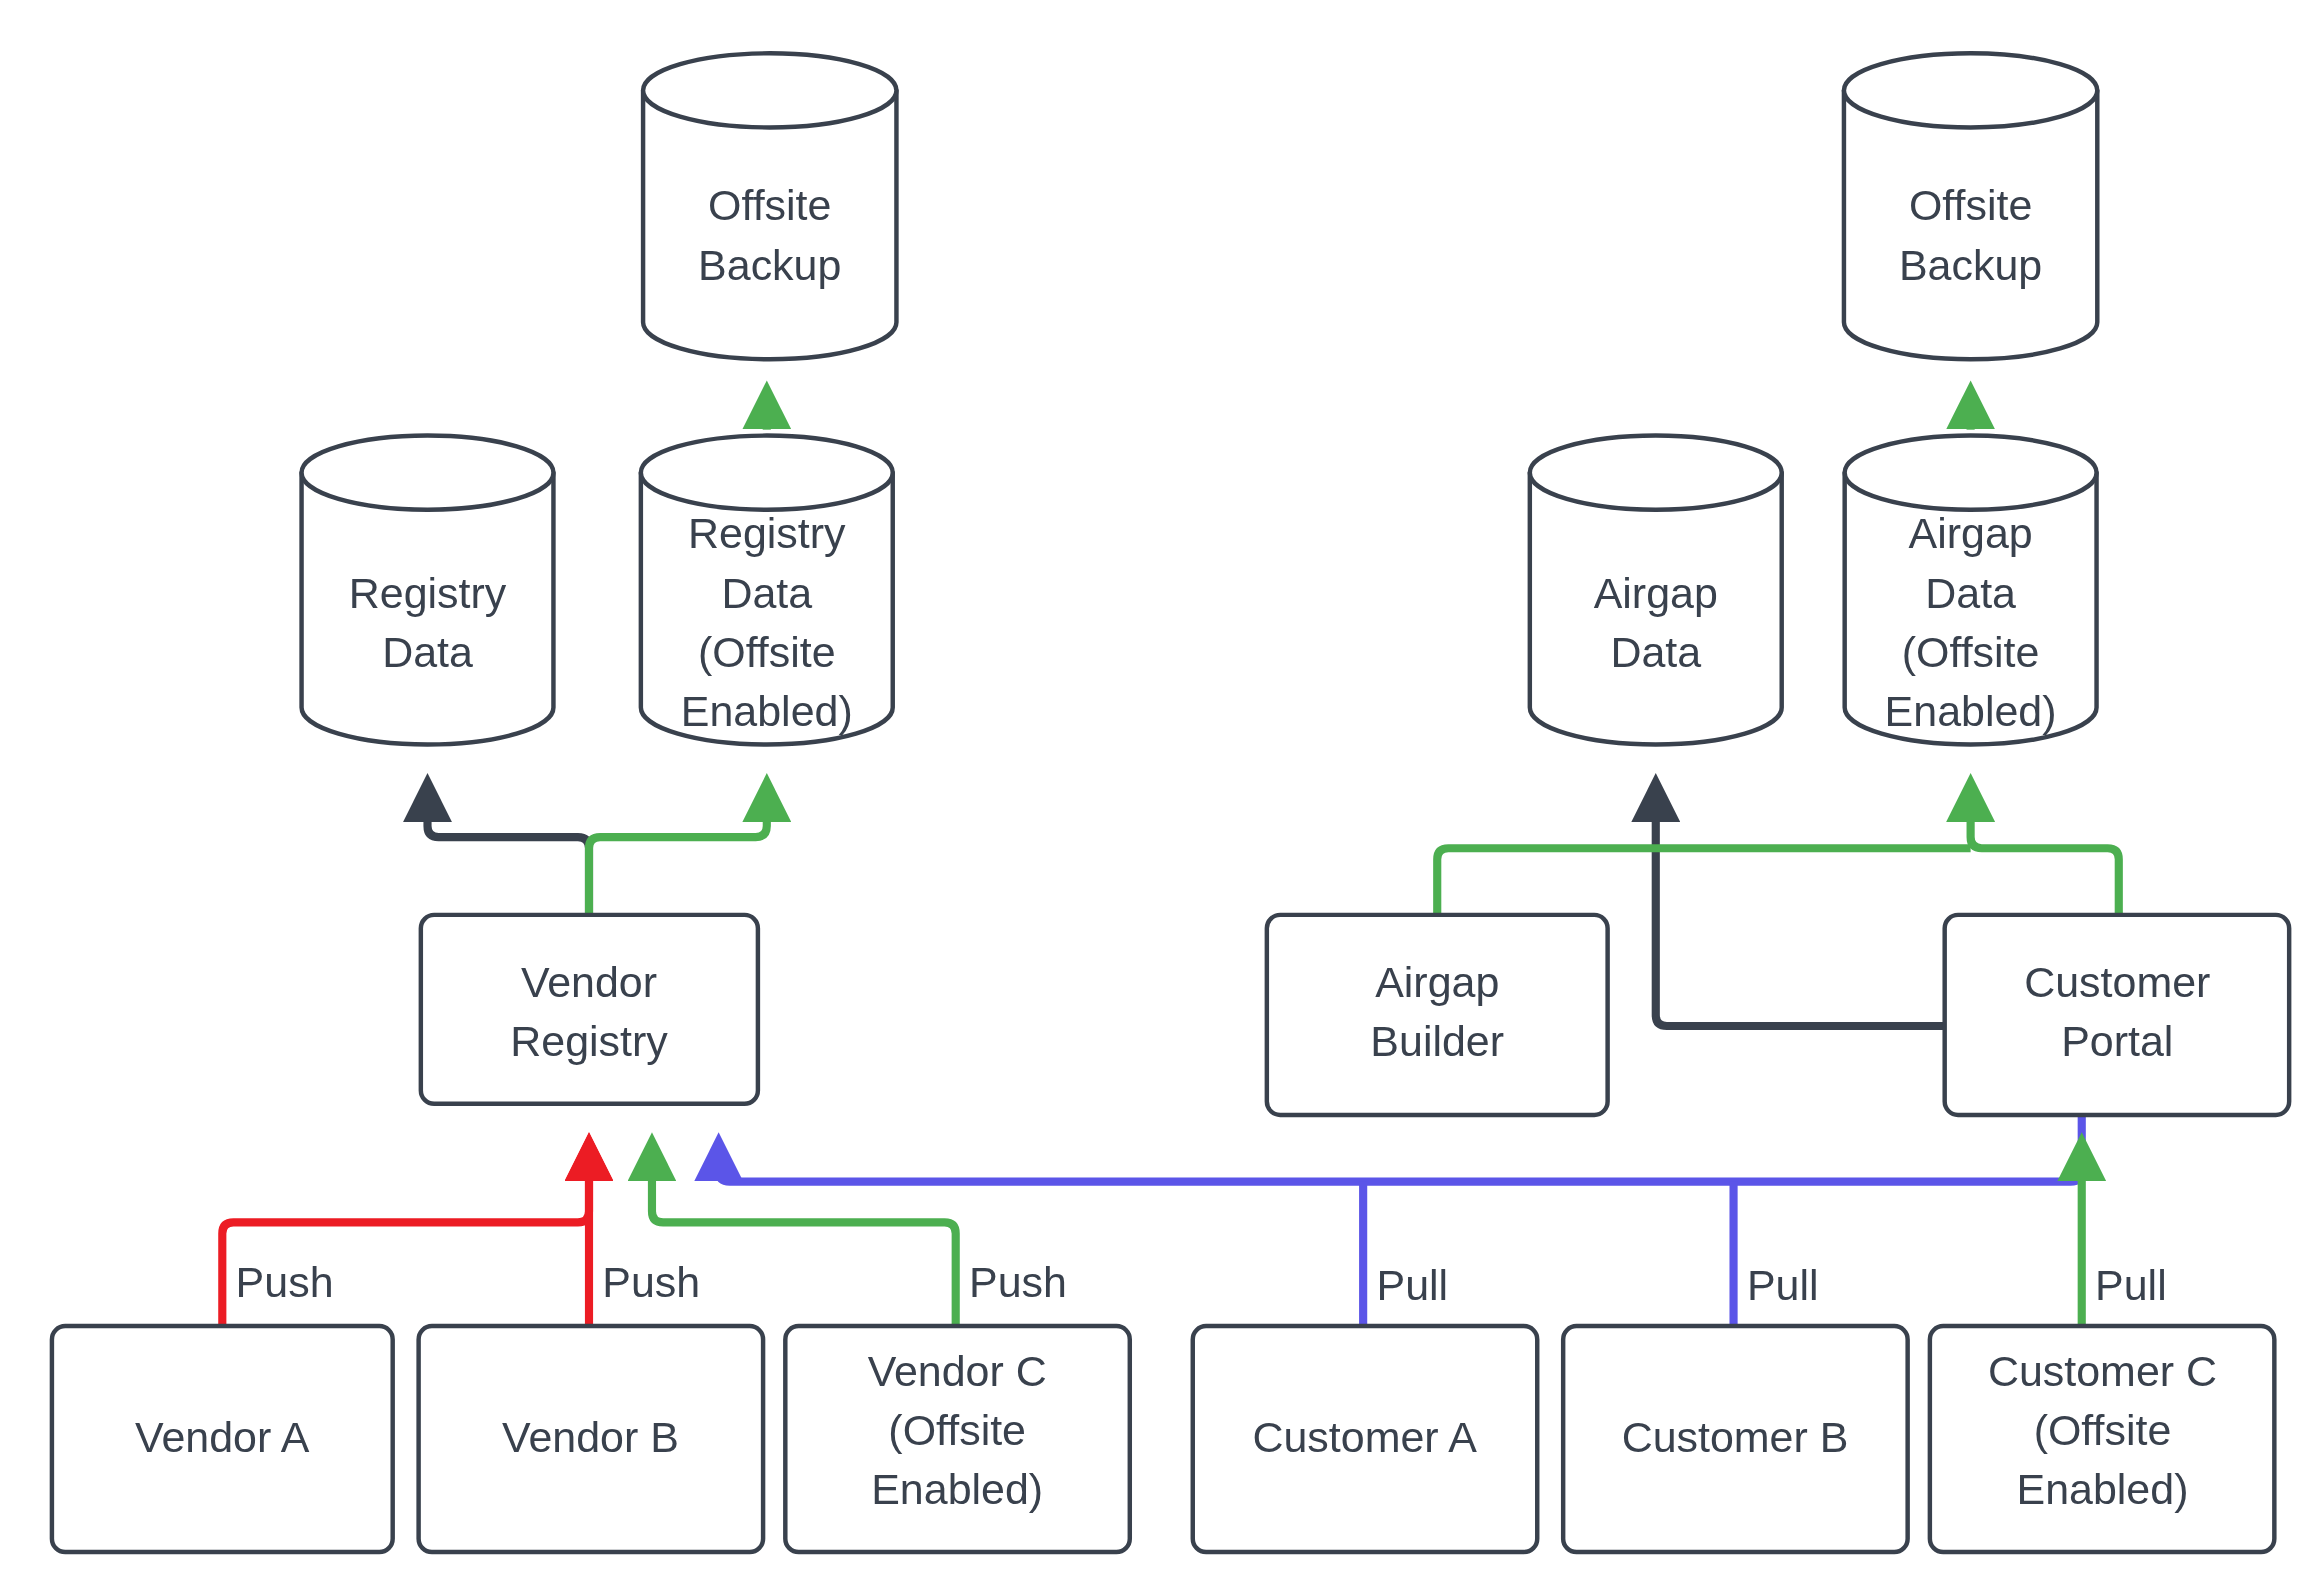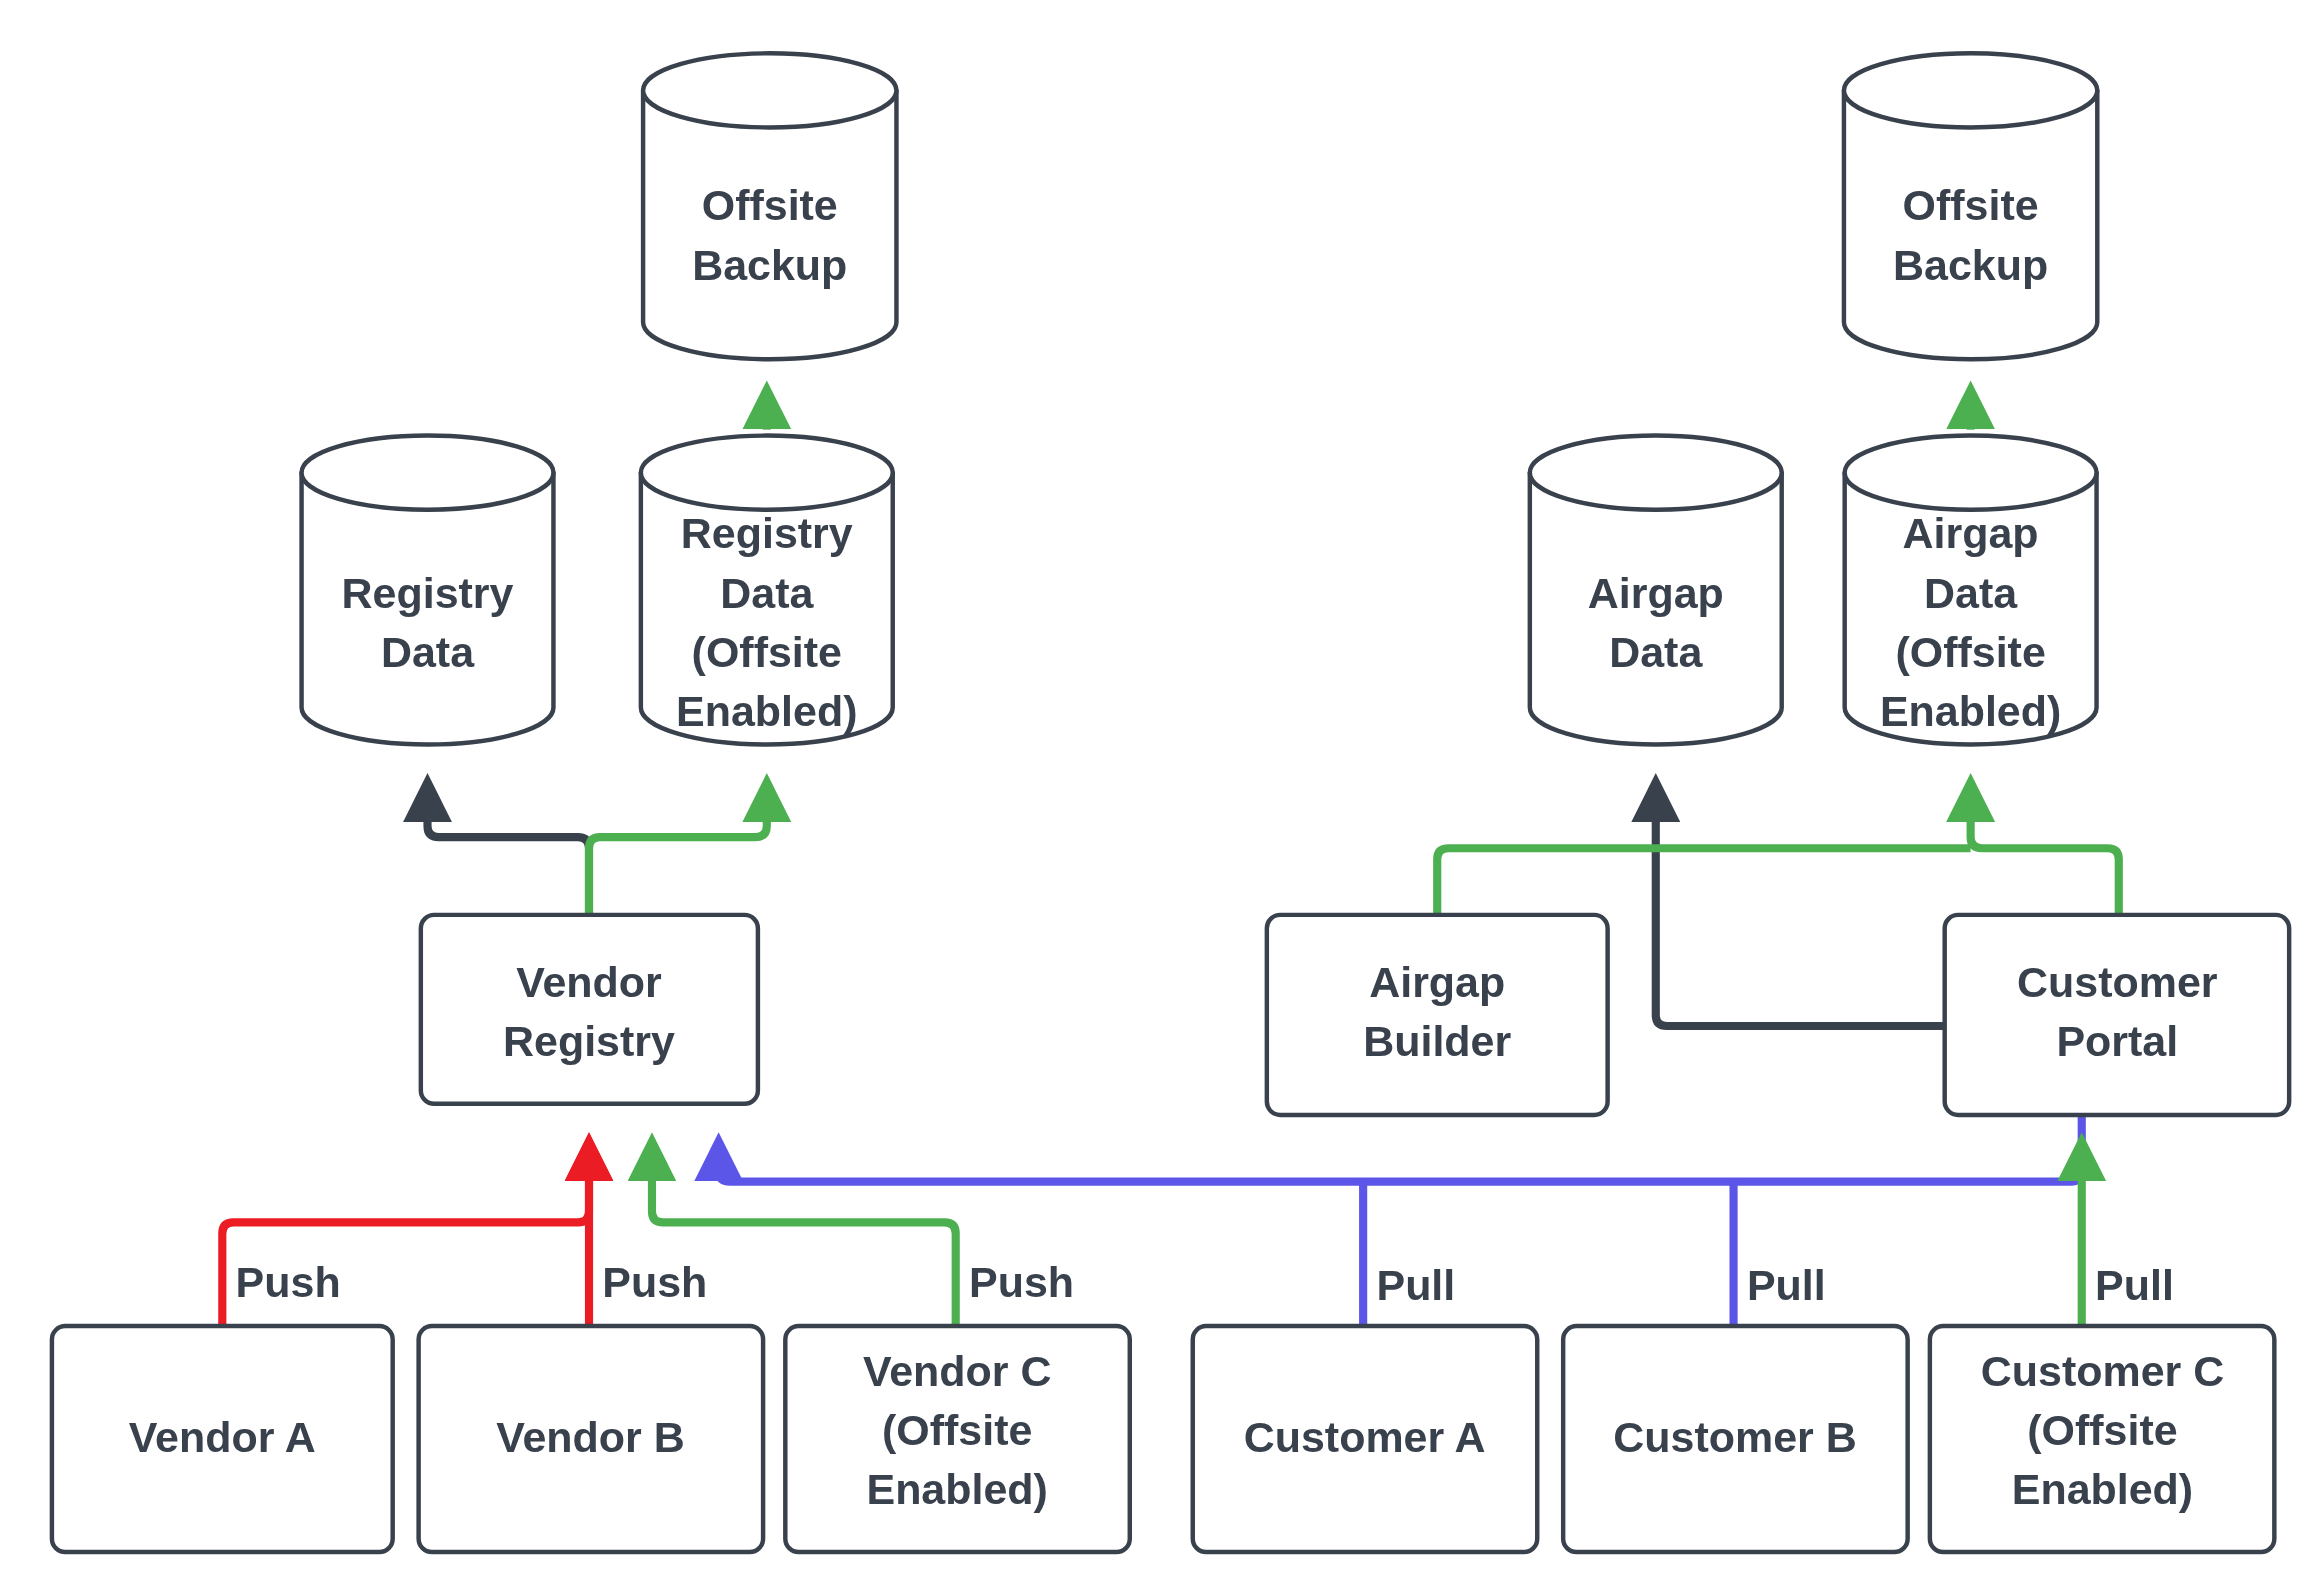--- a/index.html
+++ b/index.html
@@ -10,21 +10,20 @@
   }
   body {
     font-family: "Liberation Sans", "DejaVu Sans", sans-serif;
   }
   #diagram-root {
     position: relative;
     width: 2307px;
     height: 1592px;
     background: #ffffff;
     overflow: hidden;
-    font-weight: bold;
   }
   svg#diagram-svg {
     display: block;
     width: 2307px;
     height: 1592px;
   }
   .node-shape {
     fill: #ffffff;
     stroke: #39414d;
     stroke-width: 6;

